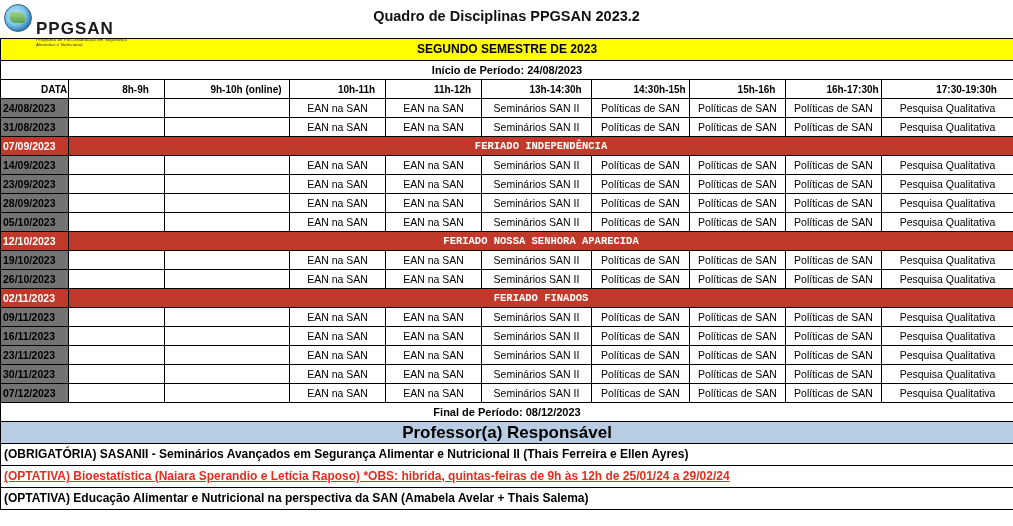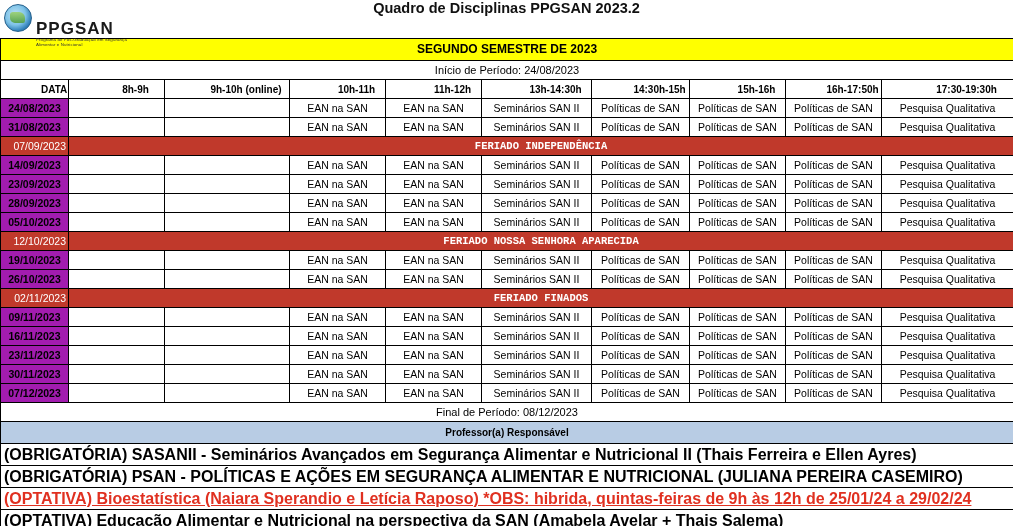--- a/index.html
+++ b/index.html
@@ -26,52 +26,52 @@
   }
   .logo-mark:after{
     content:"";position:absolute;left:5px;top:7px;width:15px;height:11px;
     background:linear-gradient(180deg,#9ad06a 0%, #4e9b3a 100%);
     border-radius:3px 6px 2px 5px;opacity:.85;
   }
   .logo-text{line-height:1.05;margin-top:32px;}
   .logo-title{font-size:17px;font-weight:bold;letter-spacing:1px;color:#1a1a1a;}
   .logo-sub{font-size:4.4px;color:#333;letter-spacing:.1px;max-width:96px;}
   .doc-title{
-    position:absolute;left:0;right:0;top:0;text-align:center;
+    position:absolute;left:0;right:0;top:8px;text-align:center;
     font-size:14.5px;font-weight:bold;color:#111;
     pointer-events:none;
   }
 
   
   table{border-collapse:collapse;width:1013px;table-layout:fixed;}
   td,th{
     border:1px solid #000000;
     padding:1px 2px;
     font-size:10.5px;
     line-height:13px;
     height:16px;
     overflow:hidden;
     white-space:nowrap;
     text-align:center;
     vertical-align:middle;
   }
   .band-yellow{background:#ffff00;font-weight:bold;font-size:12px;height:19px;}
-  .band-white{background:#ffffff;font-weight:normal;font-size:11px;}
+  .band-white{background:#ffffff;font-weight:bold;font-size:11px;}
   .hdr{background:#ffffff;font-weight:bold;font-size:10px;padding-left:40px;}
-  .date-cell{font-weight:bold;background:#a21caf;text-align:center;}
+  .date-cell{font-weight:bold;background:#737373;text-align:left;}
   .cell{background:#ffffff;}
   .holiday{
     background:#c0392b;color:#ffffff;font-weight:bold;font-size:10.5px;font-family:Liberation Mono, monospace;
   }
   .holiday-date{
-    background:#c0392b;color:#ffffff;font-weight:normal;text-align:right;
-  }
-  .band-blue{background:#b8cce4;font-weight:bold;font-size:10px;height:19px;}
+    background:#c0392b;color:#ffffff;font-weight:bold;text-align:left;
+  }
+  .band-blue{background:#b8cce4;font-weight:bold;font-size:17px;height:19px;}
   .legend{
-    text-align:left;font-size:16px;font-weight:bold;height:19px;padding-left:3px;
+    text-align:left;font-size:12px;font-weight:bold;height:19px;padding-left:3px;
     background:#ffffff;
   }
   .legend.red{color:#e03020;text-decoration:underline;}
 </style>
 </head>
 <body>
 
 <div class="page">
 
   <div class="topbar">
@@ -107,21 +107,21 @@
         </tr>
         <tr>
           <th class="hdr">DATA</th>
           <th class="hdr">8h-9h</th>
           <th class="hdr">9h-10h (online)</th>
           <th class="hdr">10h-11h</th>
           <th class="hdr">11h-12h</th>
           <th class="hdr">13h-14:30h</th>
           <th class="hdr">14:30h-15h</th>
           <th class="hdr">15h-16h</th>
-          <th class="hdr">16h-17:50h</th>
+          <th class="hdr">16h-17:30h</th>
           <th class="hdr">17:30-19:30h</th>
         </tr>
         <tr>
           <td class="date-cell">24/08/2023</td>
           <td class="cell"></td>
           <td class="cell"></td>
           <td class="cell">EAN na SAN</td>
           <td class="cell">EAN na SAN</td>
           <td class="cell">Seminários SAN II</td>
           <td class="cell">Políticas de SAN</td>
@@ -288,23 +288,20 @@
         <tr>
           <td class="band-white" colspan="10">Final de Período: 08/12/2023</td>
         </tr>
         <tr>
           <td class="band-blue" colspan="10">Professor(a) Responsável</td>
         </tr>
         <tr>
           <td class="legend" colspan="10">(OBRIGATÓRIA) SASANII - Seminários Avançados em Segurança Alimentar e Nutricional II (Thais Ferreira e Ellen Ayres)</td>
         </tr>
         <tr>
-          <td class="legend" colspan="10">(OBRIGATÓRIA) PSAN - POLÍTICAS E AÇÕES EM SEGURANÇA ALIMENTAR E NUTRICIONAL (JULIANA PEREIRA CASEMIRO)</td>
-        </tr>
-        <tr>
           <td class="legend red" colspan="10">(OPTATIVA) Bioestatística (Naiara Sperandio e Letícia Raposo) *OBS: hibrida, quintas-feiras de 9h às 12h de 25/01/24 a 29/02/24</td>
         </tr>
         <tr>
           <td class="legend" colspan="10">(OPTATIVA) Educação Alimentar e Nutricional na perspectiva da SAN (Amabela Avelar + Thais Salema)</td>
         </tr>
       </tbody>
   </table>
 
 </div>
 

